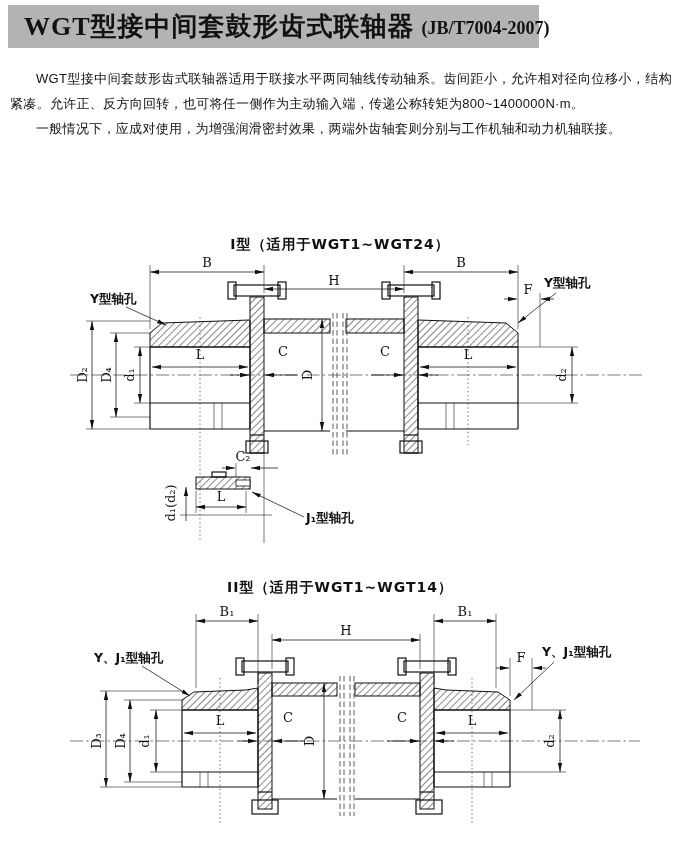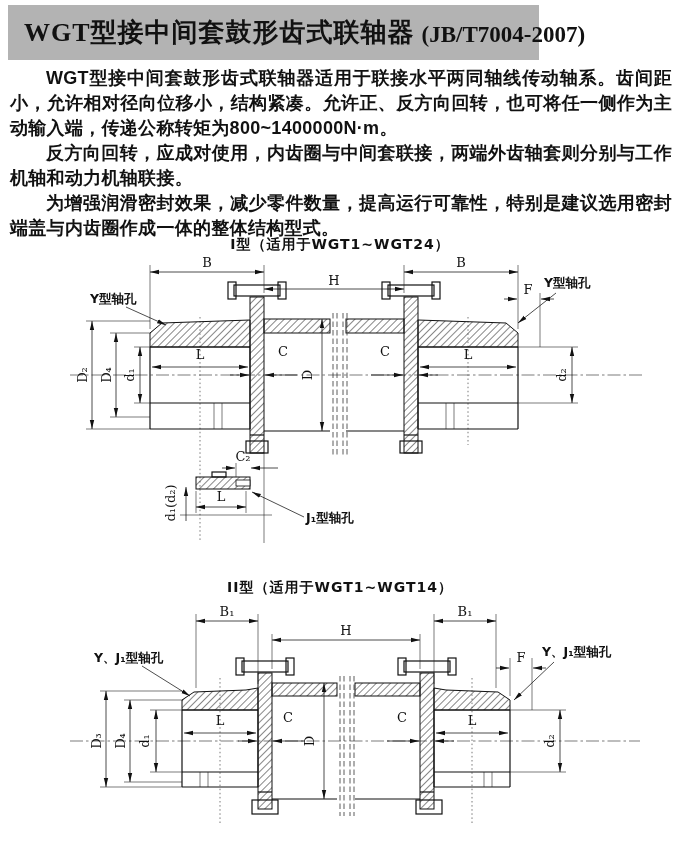--- a/index.html
+++ b/index.html
@@ -1,25 +1,25 @@
 <!DOCTYPE html>
 <html><head>
 <meta charset="utf-8">
 <style>
   *{margin:0;padding:0;box-sizing:border-box}
   html,body{width:680px;height:843px;background:#fff;color:#111;
     font-family:"Liberation Sans","DejaVu Sans",sans-serif}
   .page{position:relative;width:680px;height:843px;overflow:hidden;background:#fff}
-  .title-bar{position:absolute;left:8px;top:5px;width:531px;height:55px;background:#b3b3b3;
+  .title-bar{position:absolute;left:8px;top:5px;width:531px;height:43px;background:#b3b3b3;
     display:flex;align-items:center;padding-left:16px;gap:7px;
     font-family:"Liberation Serif","DejaVu Serif",serif}
   .title-main{font-size:26px;font-weight:700;letter-spacing:1px;white-space:nowrap}
-  .title-std{font-size:23px;font-weight:600;white-space:nowrap;padding-top:4px}
+  .title-std{font-size:18px;font-weight:600;white-space:nowrap;padding-top:4px}
   .body-text{position:absolute;left:10px;top:66px;width:662px}
-  .body-text p{font-size:18px;line-height:25px;text-indent:2em;font-weight:700;
+  .body-text p{font-size:13px;line-height:25px;text-indent:2em;font-weight:400;
     letter-spacing:.3px;text-align:justify}
   .fig{position:absolute;left:0}
   .fig1{top:235px}
   .fig2{top:578px}
   svg text{font-family:"DejaVu Serif",serif;fill:#111}
   text.dl{font-size:13px}
   text.cl{font-size:12.5px;font-family:"DejaVu Sans","Liberation Sans",sans-serif;font-weight:600}
   text.ct{font-size:14px;font-family:"DejaVu Sans","Liberation Sans",sans-serif;font-weight:700;letter-spacing:1px}
   .ol{stroke:#111;stroke-width:1.2;fill:none}
   .hto{stroke:#111;stroke-width:1}
@@ -34,22 +34,21 @@
 
 <div class="page">
 
   <header class="title-bar">
     <span class="title-main">WGT型接中间套鼓形齿式联轴器</span>
     <span class="title-std">(JB/T7004-2007)</span>
   </header>
 
   <section class="body-text">
     <p>WGT型接中间套鼓形齿式联轴器适用于联接水平两同轴线传动轴系。齿间距小，允许相对径向位移小，结构紧凑。允许正、反方向回转，也可将任一侧作为主动输入端，传递公称转矩为800~1400000N·m。</p>
-    <p>反方向回转，应成对使用，内齿圈与中间套联接，两端外齿轴套则分别与工作机轴和动力机轴联接。</p>
-    <p>为增强润滑密封效果，减少零件数量，提高运行可靠性，特别是建议选用密封端盖与内齿圈作成一体的整体结构型式。</p>
+    <p>一般情况下，应成对使用，为增强润滑密封效果，两端外齿轴套则分别与工作机轴和动力机轴联接。</p>
   </section>
 
   <figure class="fig fig1">
   <svg width="680" height="330" viewBox="0 0 680 330">
     <defs>
       <pattern id="h1" patternUnits="userSpaceOnUse" width="5" height="5" patternTransform="rotate(45)">
         <line x1="0" y1="0" x2="0" y2="5" stroke="#222" stroke-width="1.1"></line>
       </pattern>
       <marker id="arw" viewBox="0 0 10 6" refX="10" refY="3" markerWidth="12" markerHeight="7.2" orient="auto-start-reverse">
         <path d="M0,0.6 L10,3 L0,5.4 z" fill="#111"></path>

